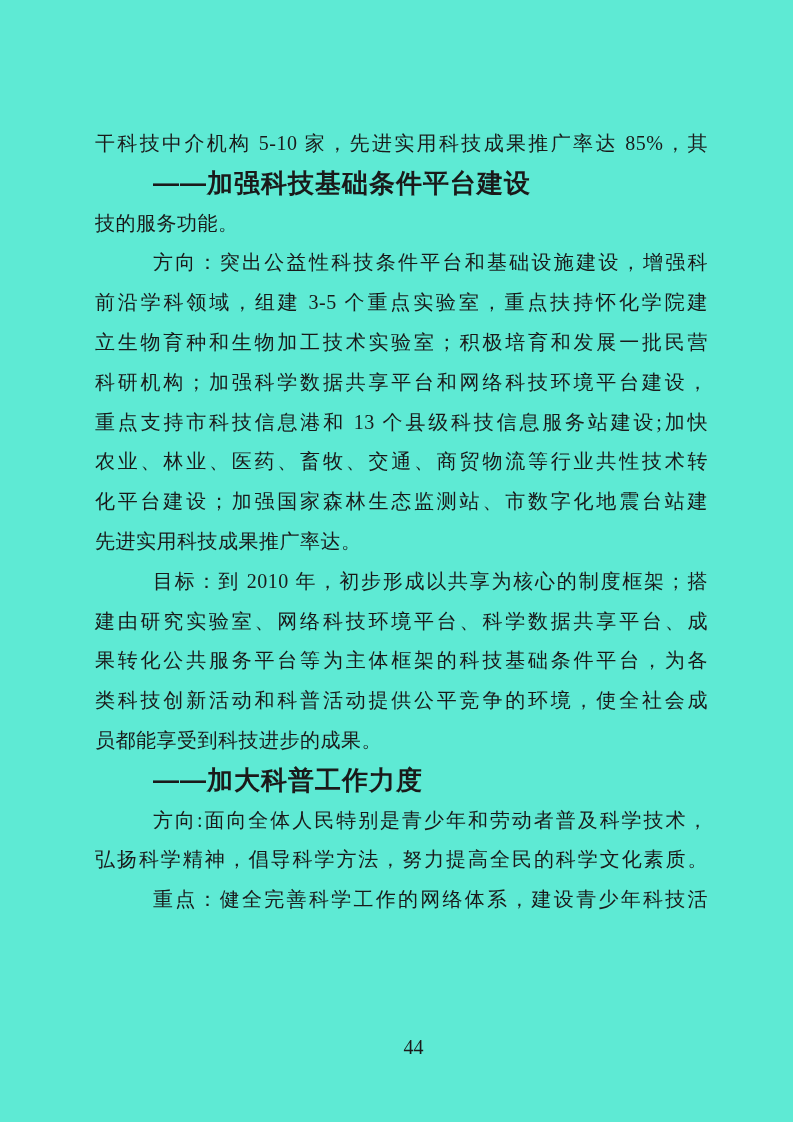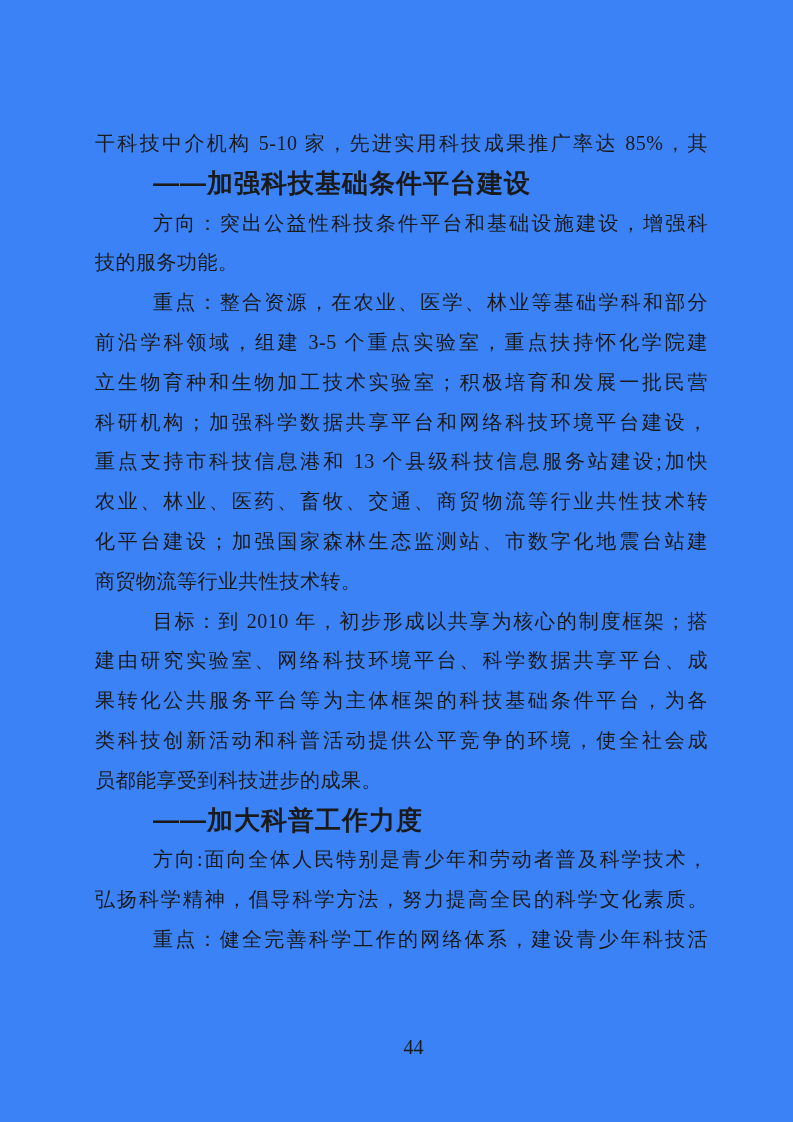--- a/index.html
+++ b/index.html
@@ -5,21 +5,21 @@
   html, body {
     margin: 0;
     padding: 0;
     background: #e8e8e8;
   }
   .page {
     position: relative;
     width: 793px;
     height: 1122px;
     margin: 0 auto;
-    background: #3b82f6;
+    background: #5eead4;
     overflow: hidden;
     color: #1a1a1a;
     font-family: "Liberation Serif", "DejaVu Serif", serif;
   }
   .content {
     position: absolute;
     left: 95px;
     top: 124px;
     width: 613px;
   }
@@ -54,30 +54,29 @@
     color: #1a1a1a;
   }
 </style>
 </head>
 <body>
 
 <div class="page">
   <div class="content" id="content">
       <div class="ln justify">干科技中介机构 5-10 家，先进实用科技成果推广率达 85%，其</div>
       <div class="ln heading indent">——加强科技基础条件平台建设</div>
+      <div class="ln">技的服务功能。</div>
       <div class="ln indent justify">方向：突出公益性科技条件平台和基础设施建设，增强科</div>
-      <div class="ln">技的服务功能。</div>
-      <div class="ln indent justify">重点：整合资源，在农业、医学、林业等基础学科和部分</div>
       <div class="ln justify">前沿学科领域，组建 3-5 个重点实验室，重点扶持怀化学院建</div>
       <div class="ln justify">立生物育种和生物加工技术实验室；积极培育和发展一批民营</div>
       <div class="ln justify">科研机构；加强科学数据共享平台和网络科技环境平台建设，</div>
       <div class="ln justify">重点支持市科技信息港和 13 个县级科技信息服务站建设;加快</div>
       <div class="ln justify">农业、林业、医药、畜牧、交通、商贸物流等行业共性技术转</div>
       <div class="ln justify">化平台建设；加强国家森林生态监测站、市数字化地震台站建</div>
-      <div class="ln">商贸物流等行业共性技术转。</div>
+      <div class="ln">先进实用科技成果推广率达。</div>
       <div class="ln indent justify">目标：到 2010 年，初步形成以共享为核心的制度框架；搭</div>
       <div class="ln justify">建由研究实验室、网络科技环境平台、科学数据共享平台、成</div>
       <div class="ln justify">果转化公共服务平台等为主体框架的科技基础条件平台，为各</div>
       <div class="ln justify">类科技创新活动和科普活动提供公平竞争的环境，使全社会成</div>
       <div class="ln">员都能享受到科技进步的成果。</div>
       <div class="ln heading indent">——加大科普工作力度</div>
       <div class="ln indent justify">方向:面向全体人民特别是青少年和劳动者普及科学技术，</div>
       <div class="ln justify">弘扬科学精神，倡导科学方法，努力提高全民的科学文化素质。</div>
       <div class="ln indent justify">重点：健全完善科学工作的网络体系，建设青少年科技活</div>
     </div>

